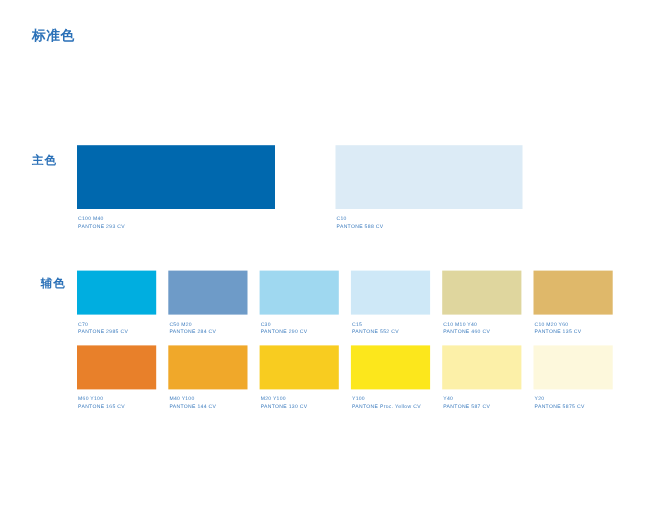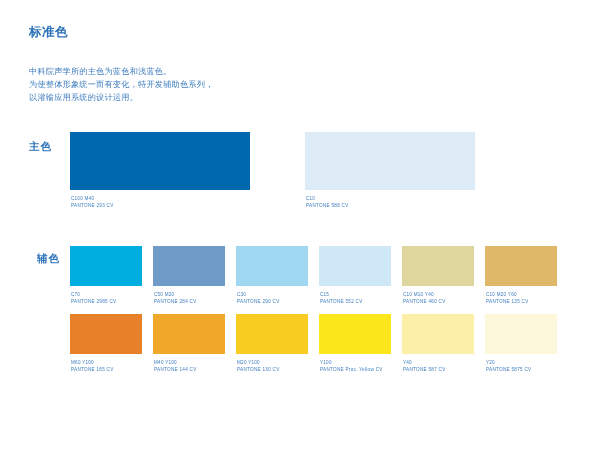--- a/index.html
+++ b/index.html
@@ -29,21 +29,21 @@
     left: 29px;
     top: 24px;
     width: 420px;
   }
   .title {
     font-size: 12.5px;
     font-weight: bold;
     color: #2b71b8;
     letter-spacing: 0.5px;
     line-height: 16px;
-    margin: 0 0 25px 0;
+    margin: 0 0 14px 0;
   }
   .intro {
     font-size: 8.2px;
     color: #3d7cbe;
     line-height: 13.2px;
     letter-spacing: 0.2px;
   }
   .intro div { white-space: nowrap; }
 
   
@@ -125,25 +125,20 @@
   .c4 { left: 332px; }
   .c5 { left: 415px; }
 </style>
 </head>
 <body>
 
 <div class="page">
 
   <div class="header">
     <div class="title">标准色</div>
-    <div class="intro">
-      <div>中科院声学所的主色为蓝色和浅蓝色。</div>
-      <div>为使整体形象统一而有变化，特开发辅助色系列，</div>
-      <div>以灌输应用系统的设计运用。</div>
-    </div>
   </div>
 
   <div class="section-label" id="label-main">主色</div>
 
   <div class="primary-row">
     <div class="primary-item" id="primary-0">
       <span class="chip" style="background: rgb(0, 104, 174);"></span>
       <div class="swatch-caption">
         <div class="line1">C100 M40</div>
         <div class="line2">PANTONE 293 CV</div>

